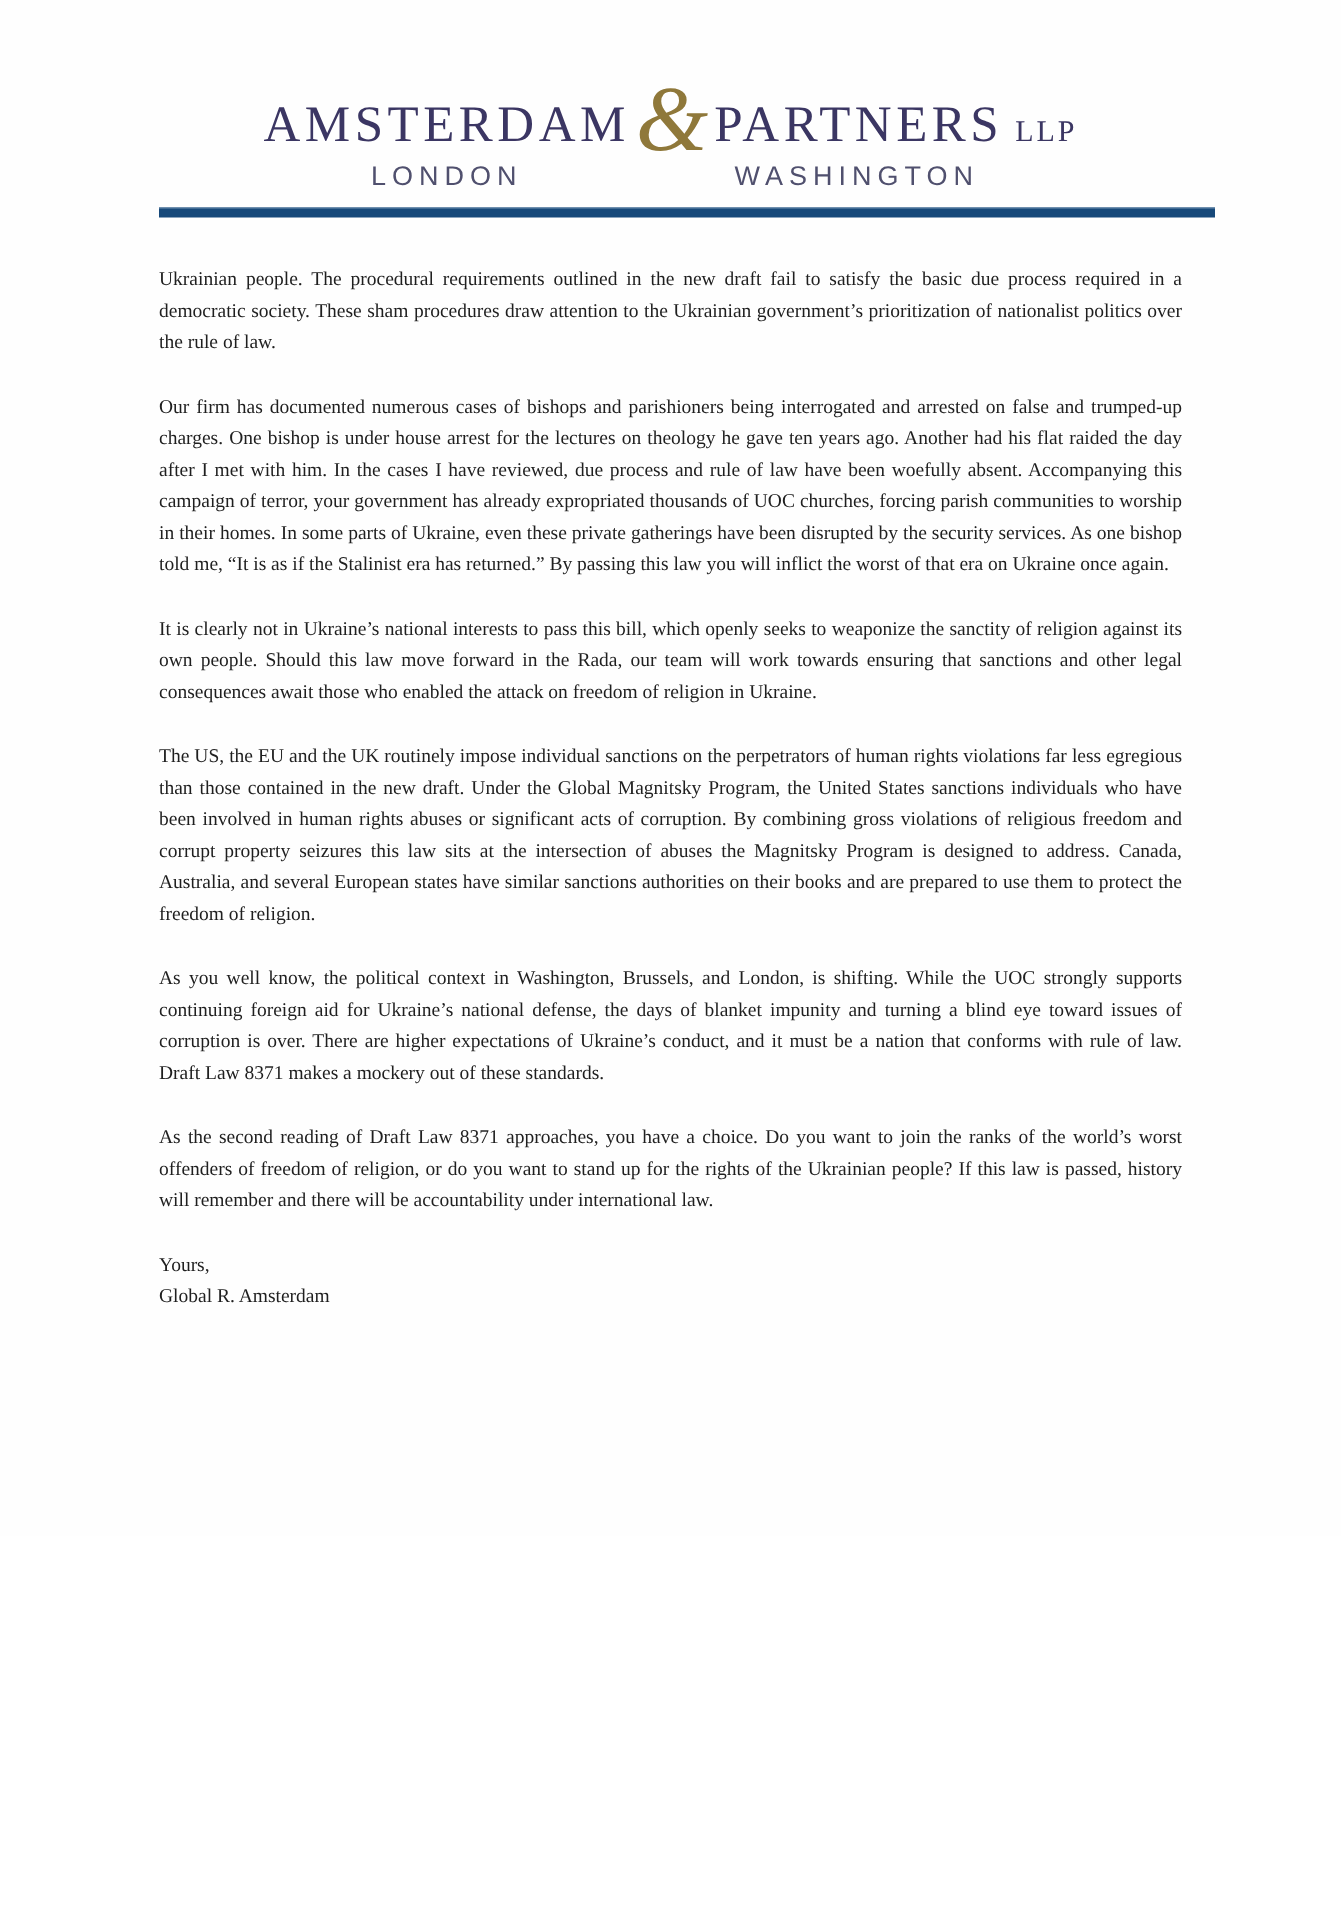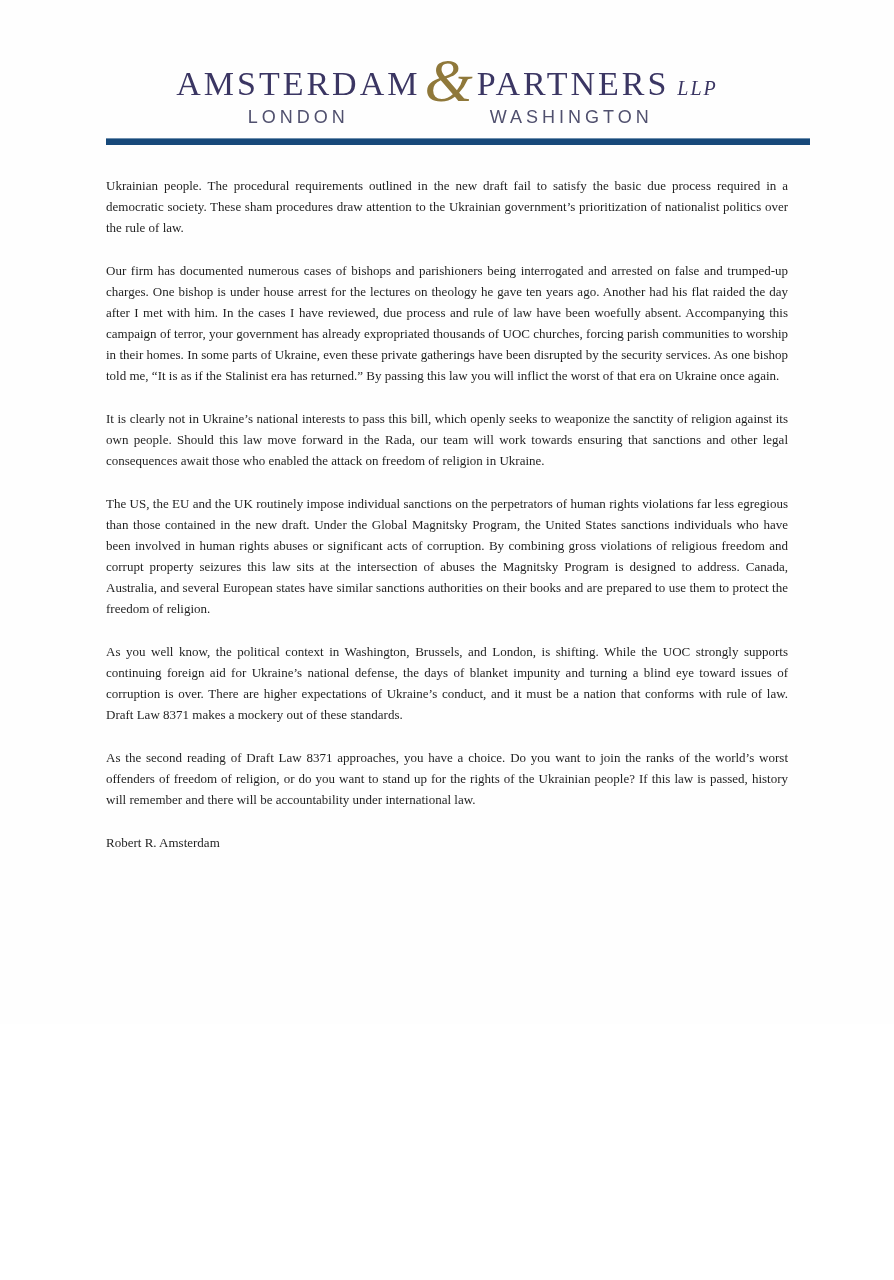--- a/index.html
+++ b/index.html
@@ -44,21 +44,20 @@
     color: #8f783a;
     padding: 0 2px;
     position: relative;
     top: 6px;
   }
   .logo-llp {
     font-size: 20px;
     letter-spacing: 2px;
     color: #3b3663;
     margin-left: 8px;
-    font-style: italic;
   }
   .logo-city {
     font-family: "Liberation Sans", sans-serif;
     font-size: 18px;
     letter-spacing: 4px;
     color: #50506e;
     text-align: center;
     margin-top: 4px;
   }
   .logo-city.left { grid-column: 1; }
@@ -110,17 +109,18 @@
 
   <div class="letter">
     <p>Ukrainian people. The procedural requirements outlined in the new draft fail to satisfy the basic due process required in a democratic society. These sham procedures draw attention to the Ukrainian government’s prioritization of nationalist politics over the rule of law.</p>
     <p>Our firm has documented numerous cases of bishops and parishioners being interrogated and arrested on false and trumped-up charges. One bishop is under house arrest for the lectures on theology he gave ten years ago. Another had his flat raided the day after I met with him. In the cases I have reviewed, due process and rule of law have been woefully absent. Accompanying this campaign of terror, your government has already expropriated thousands of UOC churches, forcing parish communities to worship in their homes. In some parts of Ukraine, even these private gatherings have been disrupted by the security services. As one bishop told me, “It is as if the Stalinist era has returned.” By passing this law you will inflict the worst of that era on Ukraine once again.</p>
     <p>It is clearly not in Ukraine’s national interests to pass this bill, which openly seeks to weaponize the sanctity of religion against its own people. Should this law move forward in the Rada, our team will work towards ensuring that sanctions and other legal consequences await those who enabled the attack on freedom of religion in Ukraine.</p>
     <p>The US, the EU and the UK routinely impose individual sanctions on the perpetrators of human rights violations far less egregious than those contained in the new draft. Under the Global Magnitsky Program, the United States sanctions individuals who have been involved in human rights abuses or significant acts of corruption. By combining gross violations of religious freedom and corrupt property seizures this law sits at the intersection of abuses the Magnitsky Program is designed to address. Canada, Australia, and several European states have similar sanctions authorities on their books and are prepared to use them to protect the freedom of religion.</p>
     <p>As you well know, the political context in Washington, Brussels, and London, is shifting. While the UOC strongly supports continuing foreign aid for Ukraine’s national defense, the days of blanket impunity and turning a blind eye toward issues of corruption is over. There are higher expectations of Ukraine’s conduct, and it must be a nation that conforms with rule of law. Draft Law 8371 makes a mockery out of these standards.</p>
     <p>As the second reading of Draft Law 8371 approaches, you have a choice. Do you want to join the ranks of the world’s worst offenders of freedom of religion, or do you want to stand up for the rights of the Ukrainian people? If this law is passed, history will remember and there will be accountability under international law.</p>
 
     <div class="closing">
-      <div>Robert R. Amsterdam</div>
+      <div>Yours,</div>
+      <div>Global R. Amsterdam</div>
     </div>
   </div>
 
 </div>
 
 </body></html>

